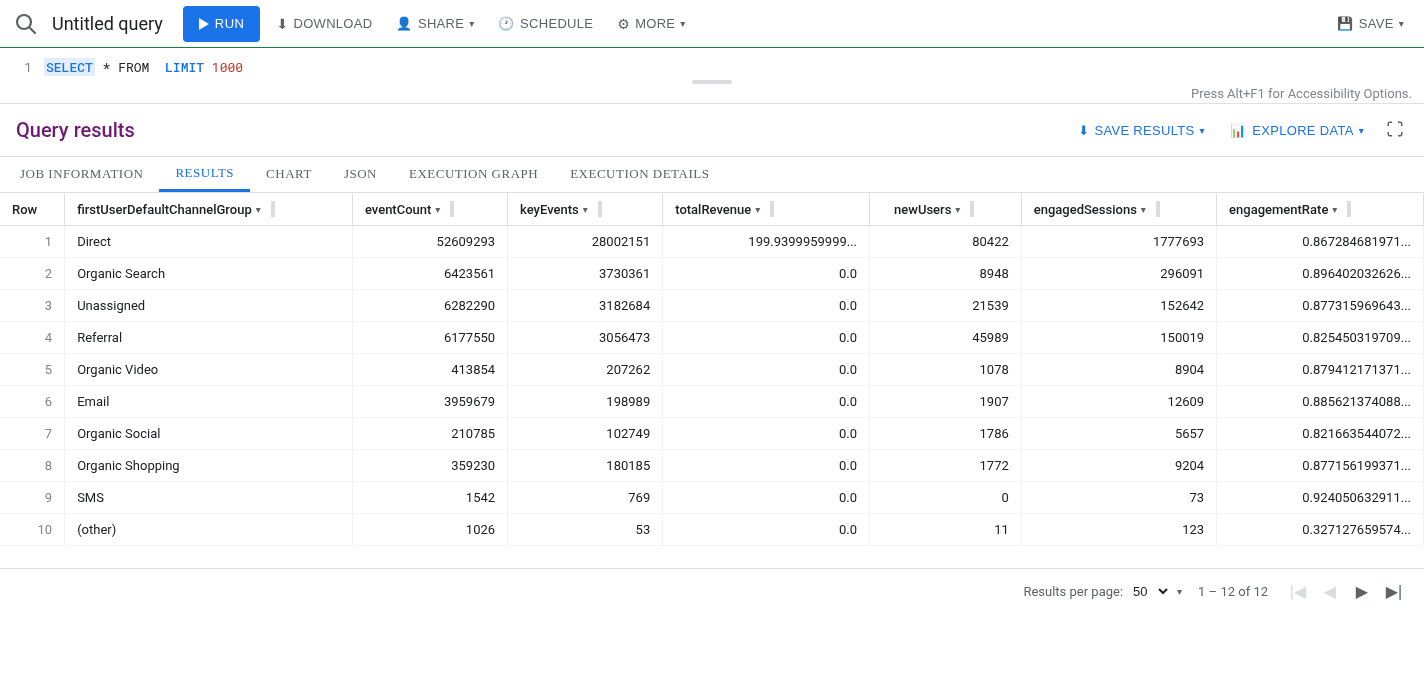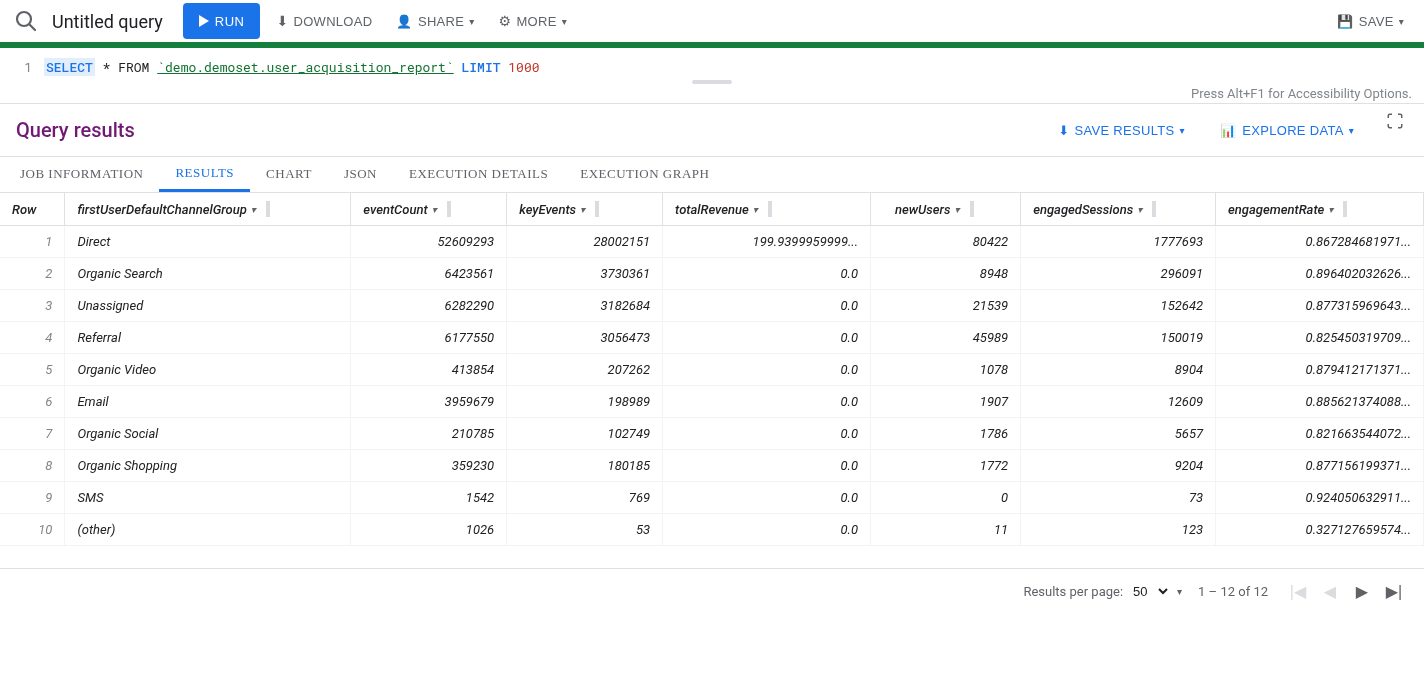--- a/index.html
+++ b/index.html
@@ -1,21 +1,21 @@
 <!DOCTYPE html>
 <html><head>
   <meta charset="utf-8">
   <style>
     * { box-sizing: border-box; margin: 0; padding: 0; }
     body { font-family: 'Google Sans', Roboto, Arial, sans-serif; font-size: 13px; background: #fff; color: #202124; overflow: hidden; }
 
     
     .top-bar {
       display: flex; align-items: center; padding: 0 12px; height: 48px;
-      border-bottom: 6px solid #15803d; gap: 8px;
+      border-bottom: 1px solid #15803d; gap: 8px;
     }
     .logo-icon { width: 28px; height: 28px; display: flex; align-items: center; justify-content: center; }
     .query-title { font-size: 18px; font-weight: 400; color: #202124; margin-left: 4px; margin-right: 12px; }
     .btn-run {
       display: flex; align-items: center; gap: 6px;
       background: #1a73e8; color: #fff; border: none; border-radius: 4px;
       padding: 0 16px; height: 36px; font-size: 13px; font-weight: 500;
       cursor: pointer; letter-spacing: 0.5px;
     }
     .play-icon { width: 0; height: 0; border-top: 6px solid transparent; border-bottom: 6px solid transparent; border-left: 10px solid #fff; }
@@ -42,21 +42,21 @@
     .accessibility-hint { position: absolute; right: 12px; bottom: 2px; font-size: 13px; color: #80868b; }
     .scroll-indicator { display: flex; justify-content: center; padding: 2px 0; }
     .scroll-handle { width: 40px; height: 4px; background: #dadce0; border-radius: 2px; }
 
     
     .results-header {
       display: flex; align-items: center; padding: 8px 16px;
       border-bottom: 1px solid #e0e0e0;
     }
     .results-title { font-size: 20px; font-weight: 500; color: #701a75; flex: 1; }
-    .results-actions { display: flex; align-items: flex-start; gap: 20px; }
+    .results-actions { display: flex; align-items: center; gap: 10px; }
     .action-btn {
       display: flex; align-items: center; gap: 5px;
       color: #1a73e8; background: none; border: none;
       font-size: 13px; font-weight: 500; cursor: pointer;
       padding: 0 8px; height: 36px; border-radius: 4px;
       letter-spacing: 0.3px;
     }
     .expand-btn { background: none; border: none; cursor: pointer; color: #5f6368; padding: 0 4px; }
 
     
@@ -66,21 +66,21 @@
     }
     .tab {
       padding: 8px 16px; font-size: 13px; font-weight: 500; color: #5f6368;
       cursor: pointer; border-bottom: 2px solid transparent; letter-spacing: 0.5px;
       white-space: nowrap;
       font-family: Liberation Serif, serif;
     }
     .tab.active { color: #1a73e8; border-bottom: 3px solid #1a73e8; }
 
     
-    .table-container { overflow: auto; height: calc(100vh - 310px); font-style: italic; }
+    .table-container { overflow: auto; height: calc(100vh - 310px); }
     table { width: 100%; border-collapse: collapse; font-size: 13px; }
     thead { position: sticky; top: 0; background: #fff; z-index: 10; }
     th {
       border-bottom: 1px solid #e0e0e0; border-right: 1px solid #e0e0e0;
       padding: 8px 12px; text-align: left; font-weight: 500; color: #202124;
       white-space: nowrap; background: #fff;
     }
     th .col-header { display: flex; align-items: center; gap: 4px; }
     th .sort-icon { color: #5f6368; font-size: 10px; }
     th .resize-handle { display: inline-block; width: 4px; height: 16px; background: #dadce0; margin-left: 6px; cursor: col-resize; vertical-align: middle; }
@@ -130,38 +130,41 @@
   <button class="top-btn">
     <span class="icon-download"></span>
     <span>DOWNLOAD</span>
   </button>
   <button class="top-btn">
     <span class="icon-share"></span>
     <span>SHARE</span>
     <span class="chevron">▾</span>
   </button>
   <button class="top-btn">
+    <span class="icon-schedule"></span>
+    <span>SCHEDULE</span>
+  </button>
+  <button class="top-btn">
     <span class="icon-gear"></span>
     <span>MORE</span>
     <span class="chevron">▾</span>
   </button>
   <div class="spacer"></div>
   <button class="top-btn">
     <span class="icon-save"></span>
     <span>SAVE</span>
     <span class="chevron">▾</span>
   </button>
 </div>
 
 <div class="sql-editor">
   <div class="sql-line">
     <span class="line-num">1</span>
     <span class="kw-select">SELECT</span>
     <span>&nbsp;* FROM&nbsp;</span>
-    <span class="tbl-name">`demo.demoset.user_acquisition_report`</span>
     <span class="kw-limit">&nbsp;LIMIT&nbsp;</span>
     <span class="num-val">1000</span>
   </div>
   <div class="scroll-indicator">
     <div class="scroll-handle"></div>
   </div>
   <span class="accessibility-hint">Press Alt+F1 for Accessibility Options.</span>
 </div>
 
 <div class="results-header">
@@ -183,22 +186,22 @@
       </svg>
     </button>
   </div>
 </div>
 
 <div class="tabs-bar">
   <div class="tab">JOB INFORMATION</div>
   <div class="tab active">RESULTS</div>
   <div class="tab">CHART</div>
   <div class="tab">JSON</div>
+  <div class="tab">EXECUTION GRAPH</div>
   <div class="tab">EXECUTION DETAILS</div>
-  <div class="tab">EXECUTION GRAPH</div>
 </div>
 
 <div class="table-container">
   <table>
     <thead>
       <tr>
         <th style="min-width:50px;">
           <div class="col-header">
               <span>Row</span>
             </div>

